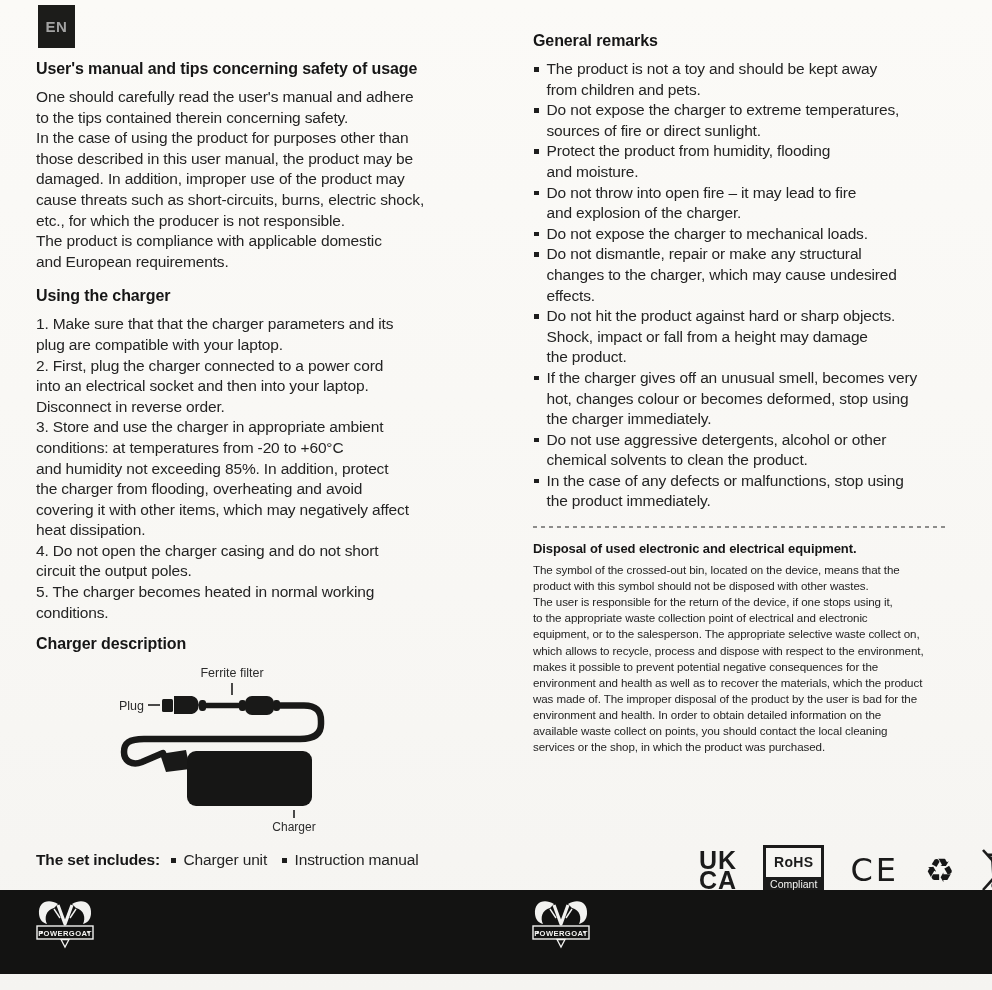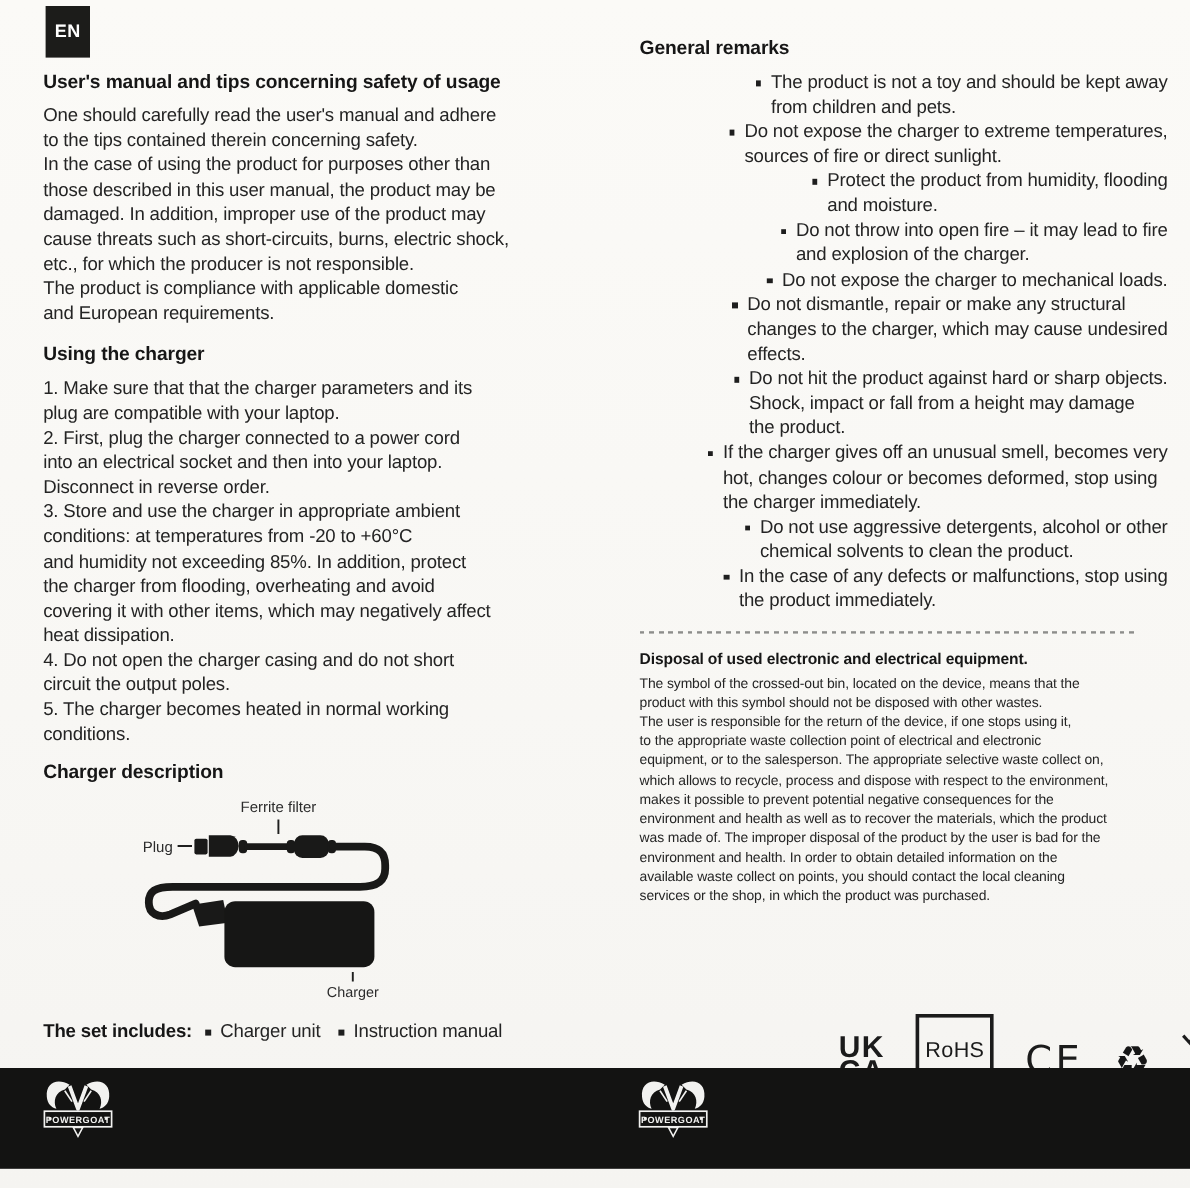--- a/index.html
+++ b/index.html
@@ -3,46 +3,46 @@
 <meta charset="utf-8">
 <style>
   html,body{margin:0;padding:0;background:#e8e8e6;}
   .page{
     position:relative;width:992px;height:990px;margin:0 auto;overflow:hidden;
     background:linear-gradient(180deg,#fbfaf7 0%,#f8f7f4 60%,#f5f4f1 100%);
     font-family:"Liberation Sans",sans-serif;color:#242424;
   }
   .lang-badge{
     position:absolute;left:38px;top:5px;width:37px;height:43px;background:#1c1c1a;
-    color:#ffffff;font-size:15px;font-weight:700;display:flex;align-items:center;justify-content:center;
+    color:#a3a3a3;font-size:15px;font-weight:700;display:flex;align-items:center;justify-content:center;
     letter-spacing:.5px;
   }
   .col-left{position:absolute;left:36px;top:60px;width:452px;}
   .col-right{position:absolute;left:533px;top:32px;width:440px;}
   .h1{font-size:16px;font-weight:700;color:#161616;margin:0 0 9px;letter-spacing:-.1px;}
   .h2{font-size:16px;font-weight:700;color:#161616;margin:15px 0 9px;letter-spacing:-.1px;}
   .h3{font-size:16px;font-weight:700;color:#161616;margin:12px 0 4px;letter-spacing:-.1px;}
   .body-text{font-size:15.5px;line-height:20.6px;letter-spacing:-.15px;white-space:pre-line;margin:0;}
   ul.bullets{list-style:none;margin:0;padding:0;}
-  ul.bullets li{display:flex;justify-content:flex-end;}
+  ul.bullets li{display:flex;}
   ul.bullets .sq{flex:none;width:4.5px;height:4.5px;background:#1e1e1e;margin:8px 8px 0 1px;}
   .btext{font-size:15.5px;line-height:20.6px;letter-spacing:-.15px;white-space:pre-line;}
   .divider{margin-top:14px;height:2px;width:416px;
     background:repeating-linear-gradient(90deg,#8d8d8b 0 4px,transparent 4px 8px);}
   .disposal-h{font-size:13px;font-weight:700;color:#161616;margin:13px 0 6px;letter-spacing:-.1px;}
   .disposal-body{font-size:11.6px;line-height:16.1px;letter-spacing:-.1px;white-space:pre-line;margin:0;width:428px;}
   .diagram{display:block;margin:0;}
   .set-line{margin-top:9px;font-size:15.5px;display:flex;align-items:flex-end;letter-spacing:-.15px;}
   .set-label{font-weight:700;margin-right:11px;color:#161616;}
   .inc{display:flex;align-items:center;margin-right:15px;}
   .inc .sq2{width:4.5px;height:4.5px;background:#1e1e1e;margin-right:8px;}
   .certs{position:absolute;left:699px;top:845px;display:flex;align-items:center;gap:26px;}
   .ukca{font-weight:700;font-size:25px;line-height:20px;letter-spacing:1px;color:#1b1b1b;text-align:left;}
   .rohs{border:3px solid #1b1b1b;text-align:center;background:transparent;}
-  .rohs-title{font-size:18px;font-weight:400;padding:17px 5px;letter-spacing:.3px;color:#1b1b1b;line-height:21px;}
+  .rohs-title{font-size:14px;font-weight:700;padding:4px 5px;letter-spacing:.3px;color:#1b1b1b;line-height:21px;}
   .rohs-sub{background:#1b1b1b;color:#f4f4f2;font-size:10.5px;padding:1px 4px 2px;line-height:12px;}
   .ce{font-size:32px;font-family:"DejaVu Sans",sans-serif;letter-spacing:3px;color:#1b1b1b;font-weight:400;}
   .recycle{font-size:33px;line-height:33px;color:#161616;font-family:"DejaVu Sans",sans-serif;}
   .footer{position:absolute;left:0;bottom:16px;width:992px;height:84px;background:#131312;}
   .goat-logo{position:absolute;top:6px;}
   .goat-logo.first{left:34px;}
   .goat-logo.second{left:530px;}
 </style>
 </head>
 <body>

